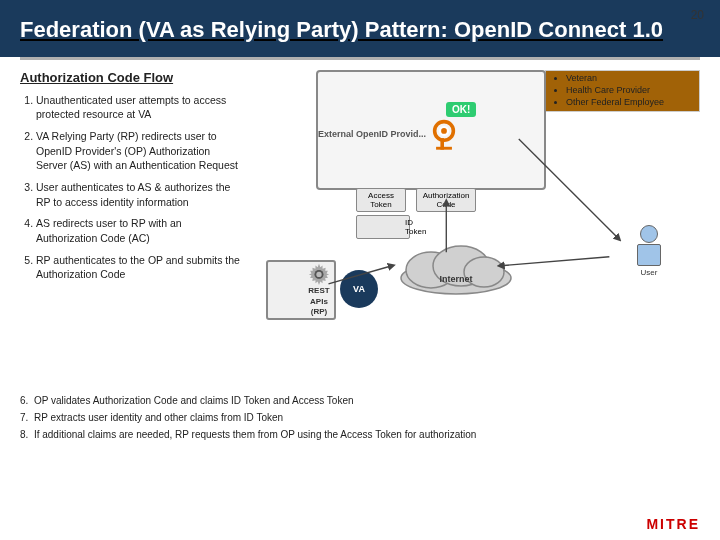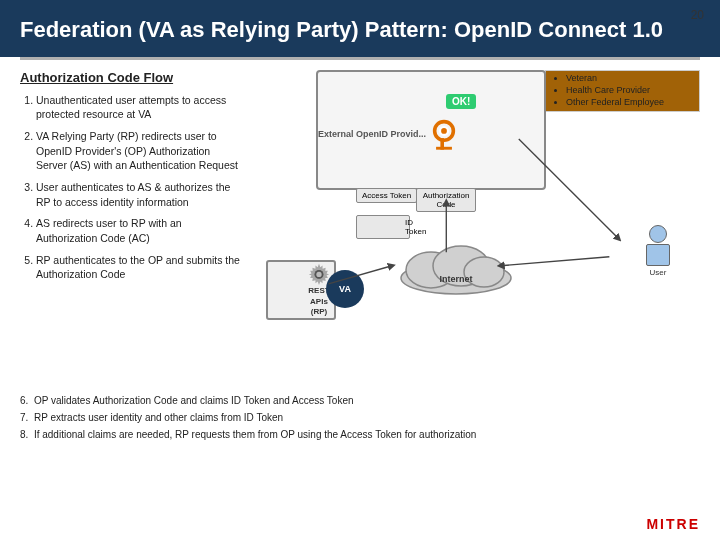--- a/index.html
+++ b/index.html
@@ -14,20 +14,21 @@
     .page-number {
       position: absolute;
       top: 8px;
       right: 16px;
       font-size: 12px;
       color: #333;
     }
     .header {
       background: #1a3a5c;
       padding: 16px 20px 12px 20px;
+      text-decoration: underline;
     }
     .header h1 {
       color: #fff;
       font-size: 22px;
       font-weight: bold;
       line-height: 1.3;
     }
     .divider {
       height: 3px;
       background: #b0b0b0;
@@ -94,40 +95,40 @@
       text-align: center;
       font-weight: bold;
     }
     .oidc-logo {
       width: 36px;
       height: 36px;
       margin-top: 4px;
     }
     .ok-badge {
       position: absolute;
-      top: 24px;
+      top: 32px;
       left: 190px;
       background: #2ecc71;
       color: #fff;
       font-size: 10px;
       font-weight: bold;
       padding: 2px 6px;
       border-radius: 3px;
     }
     
     .token-box {
       position: absolute;
       border: 1px solid #888;
       background: #e8e8e8;
       font-size: 8px;
       text-align: center;
       padding: 2px 4px;
       border-radius: 2px;
     }
-    .access-token { top: 118px; left: 100px; width: 61px; }
+    .access-token { top: 118px; left: 100px; width: 50px; }
     .auth-code { top: 118px; left: 160px; width: 60px; }
     .id-token { top: 145px; left: 100px; width: 50px; padding-left: 48px; }
 
     
     .internet-cloud {
       position: absolute;
       top: 170px;
       left: 140px;
       width: 120px;
       height: 55px;
@@ -170,21 +171,21 @@
       padding-left: 12px;
     }
     .veteran-box li {
       margin-bottom: 2px;
       color: #222;
     }
     
     .user-figure {
       position: absolute;
       top: 155px;
-      right: 30px;
+      right: 39px;
       display: flex;
       flex-direction: column;
       align-items: center;
     }
     .user-head {
       width: 18px;
       height: 18px;
       border-radius: 50%;
       background: #a0c4e8;
       border: 1px solid #666;
@@ -200,21 +201,21 @@
     .user-label {
       font-size: 8px;
       color: #333;
       margin-top: 2px;
     }
 
     
     .va-logo-circle {
       position: absolute;
       top: 200px;
-      left: 70px;
+      left: 84px;
       width: 38px;
       height: 38px;
       border-radius: 50%;
       background: #1a3a5c;
       display: flex;
       align-items: center;
       justify-content: center;
       color: #fff;
       font-size: 9px;
       font-weight: bold;

